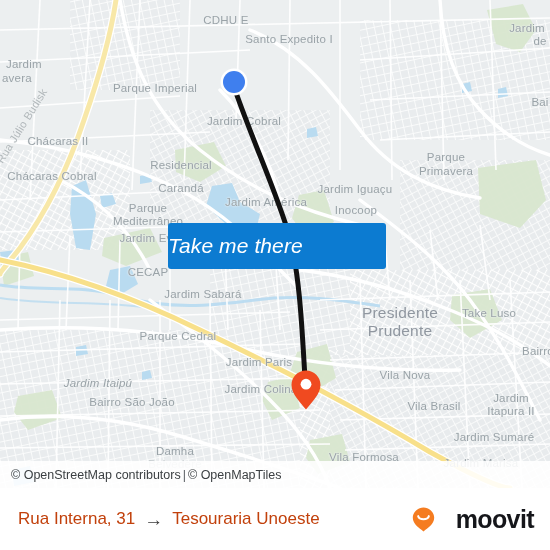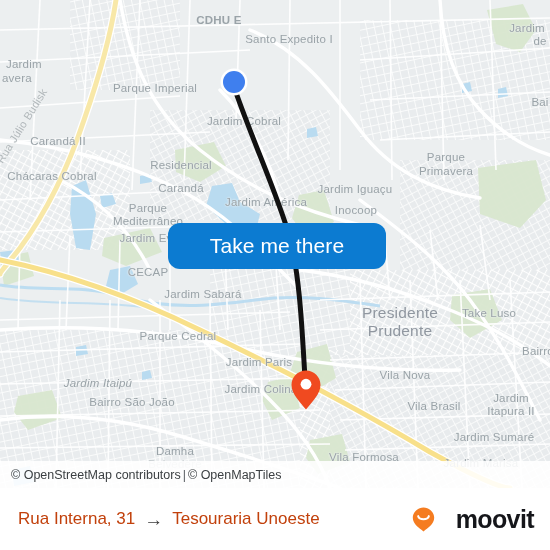--- a/index.html
+++ b/index.html
@@ -96,30 +96,31 @@
 
   
   #cta-button {
     position: absolute;
     left: 168px;
     top: 223px;
     width: 218px;
     height: 46px;
     background: #0c7bd1;
     border: none;
-    border-radius: 12px;
+    border-radius: 3px;
     color: #ffffff;
     font-family: "Liberation Sans", sans-serif;
     font-size: 21px;
     font-weight: 400;
     letter-spacing: 0.1px;
     cursor: pointer;
     padding: 0;
     line-height: 46px;
-    text-align: center;
+    text-align: left;
+    font-style: italic;
   }
 
   
   #attribution-bar {
     position: absolute;
     left: 0;
     top: 461px;
     width: 550px;
     height: 27px;
     background: rgba(255,255,255,0.88);
@@ -326,30 +327,30 @@
       </g>
 
       <path d="M116 0 C 110 40, 98 80, 84 120 C 68 168, 48 210, 20 248 C 6 266, 0 272, 0 274" stroke="#ffffff" stroke-width="7.5" fill="none" stroke-linecap="round"></path>
       <path d="M116 0 C 110 40, 98 80, 84 120 C 68 168, 48 210, 20 248 C 6 266, 0 272, 0 274" stroke="#f8e8a8" stroke-width="5" fill="none" stroke-linecap="round"></path>
 
       <path d="M0 260 C 60 272, 130 296, 200 330 C 280 368, 360 410, 430 452 C 470 474, 500 488, 510 488" stroke="#ffffff" stroke-width="7.5" fill="none" stroke-linecap="round"></path>
       <path d="M0 260 C 60 272, 130 296, 200 330 C 280 368, 360 410, 430 452 C 470 474, 500 488, 510 488" stroke="#f8e08a" stroke-width="5" fill="none" stroke-linecap="round"></path>
     </svg>
 
     <div id="map-labels">
-        <div class="place-label" style="left: 219px; top: 20px; font-weight: bold;">CDHU E</div>
+        <div class="place-label" style="left: 226px; top: 20px;">CDHU E</div>
         <div class="place-label" style="left: 289px; top: 39px;">Santo Expedito I</div>
         <div class="place-label" style="left: 527px; top: 28px;">Jardim</div>
         <div class="place-label" style="left: 540px; top: 41px;">de</div>
         <div class="place-label" style="left: 155px; top: 88px;">Parque Imperial</div>
         <div class="place-label left" style="left: 6px; top: 64px;">Jardim</div>
         <div class="place-label left" style="left: 2px; top: 78px;">avera</div>
         <div class="place-label" style="left: 244px; top: 121px;">Jardim Cobral</div>
         <div class="place-label road" style="left: 22px; top: 126px; transform: translate(-50%, -50%) rotate(-58deg);">Rua Júlio Budisk</div>
-        <div class="place-label" style="left: 58px; top: 141px;">Carandá II</div>
+        <div class="place-label" style="left: 58px; top: 141px;">Chácaras II</div>
         <div class="place-label" style="left: 540px; top: 102px;">Bai</div>
         <div class="place-label" style="left: 181px; top: 165px;">Residencial</div>
         <div class="place-label" style="left: 181px; top: 188px;">Carandá</div>
         <div class="place-label" style="left: 446px; top: 157px;">Parque</div>
         <div class="place-label" style="left: 446px; top: 171px;">Primavera</div>
         <div class="place-label" style="left: 52px; top: 176px;">Chácaras Cobral</div>
         <div class="place-label" style="left: 148px; top: 208px;">Parque</div>
         <div class="place-label" style="left: 148px; top: 221px;">Mediterrâneo</div>
         <div class="place-label" style="left: 266px; top: 202px;">Jardim América</div>
         <div class="place-label" style="left: 355px; top: 189px;">Jardim Iguaçu</div>

